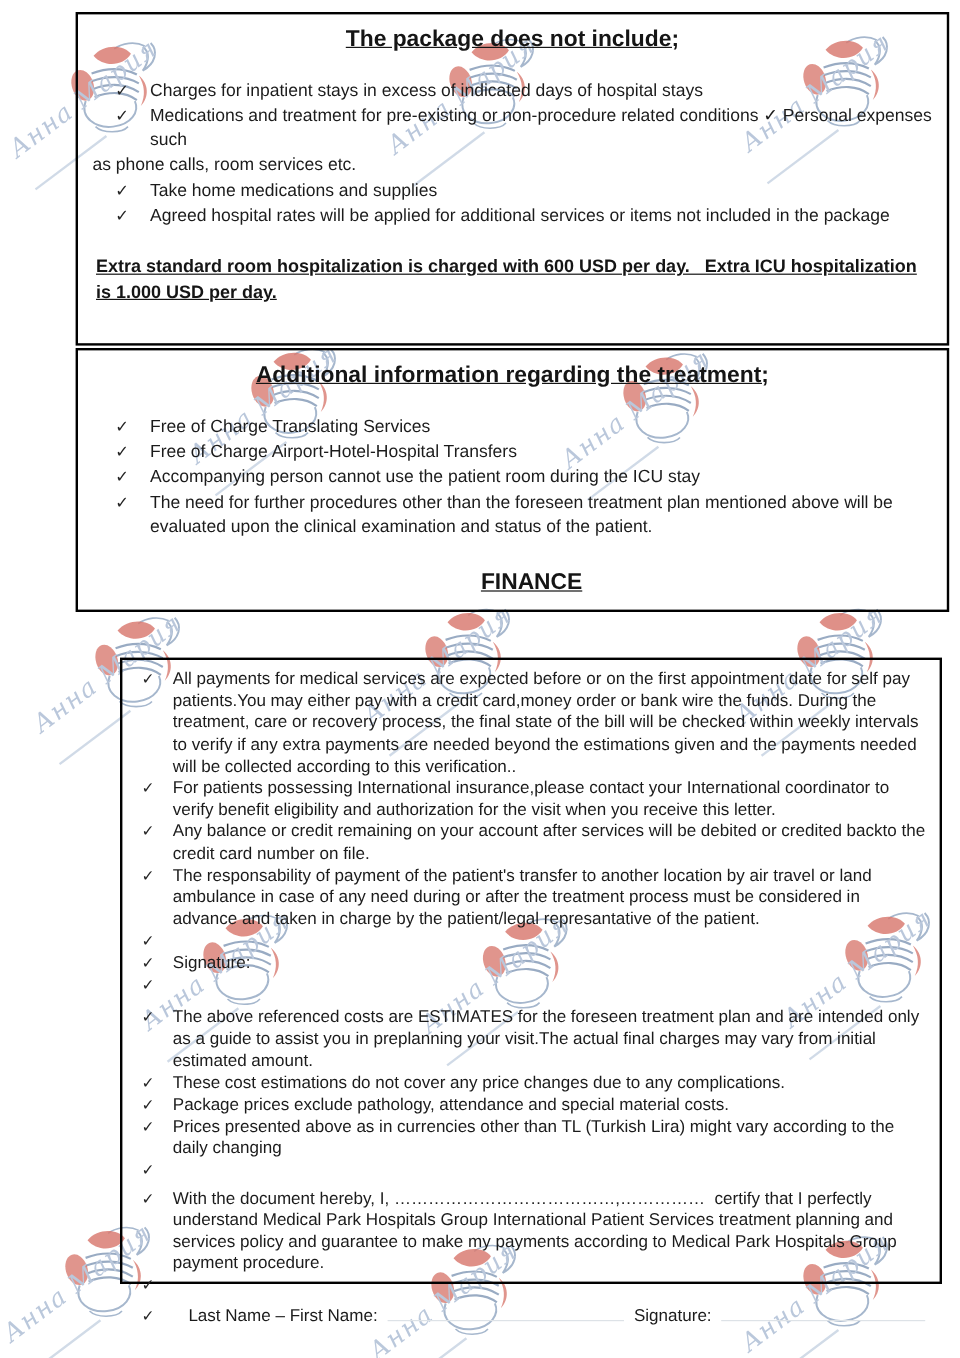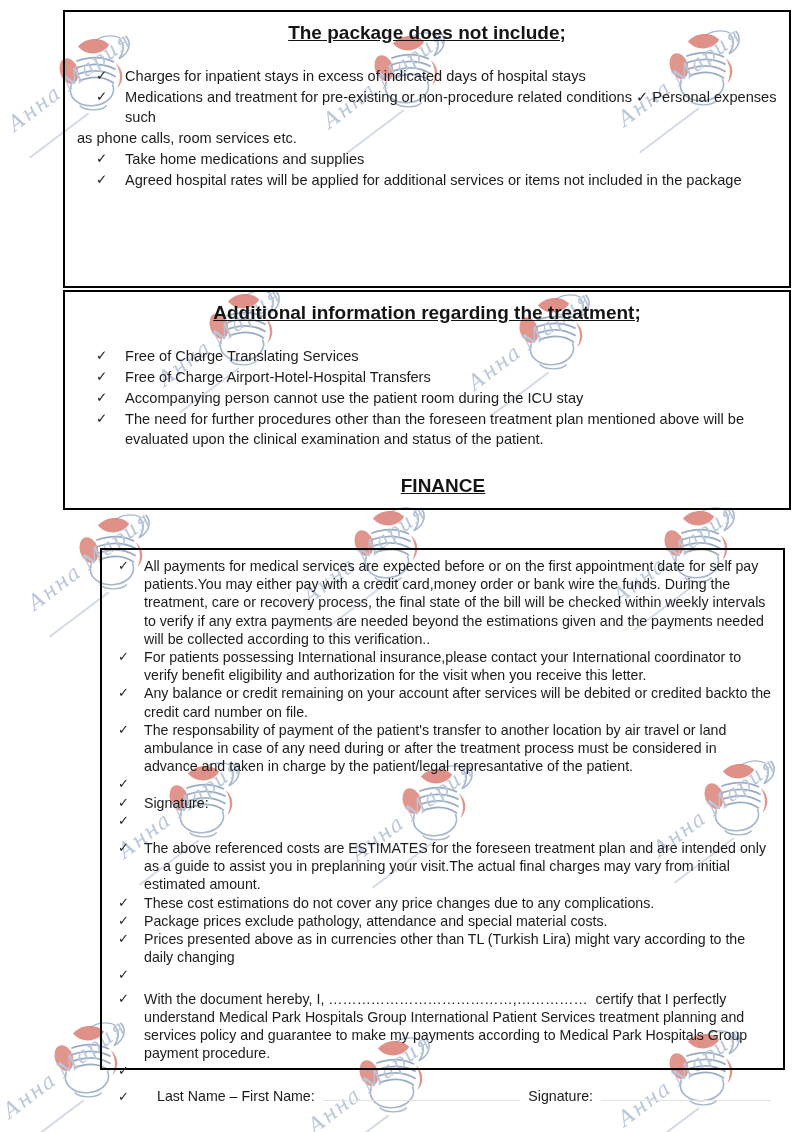--- a/index.html
+++ b/index.html
@@ -308,20 +308,21 @@
       </div>
       <div class="row">
         <span class="chk">✓</span>
         <span class="txt">Take home medications and supplies</span>
       </div>
       <div class="row">
         <span class="chk">✓</span>
         <span class="txt">Agreed hospital rates will be applied for additional services or items not included in the package</span>
       </div>
     </div>
+    <p class="note">Extra standard room hospitalization is charged with 600 USD per day.&nbsp;&nbsp; Extra ICU hospitalization is 1.000 USD per day.</p>
   </section>
 
   <section class="box box2">
     <h2>Additional information regarding the treatment;</h2>
     <div class="list">
       <div class="row">
         <span class="chk">✓</span>
         <span class="txt">Free of Charge Translating Services</span>
       </div>
       <div class="row">

